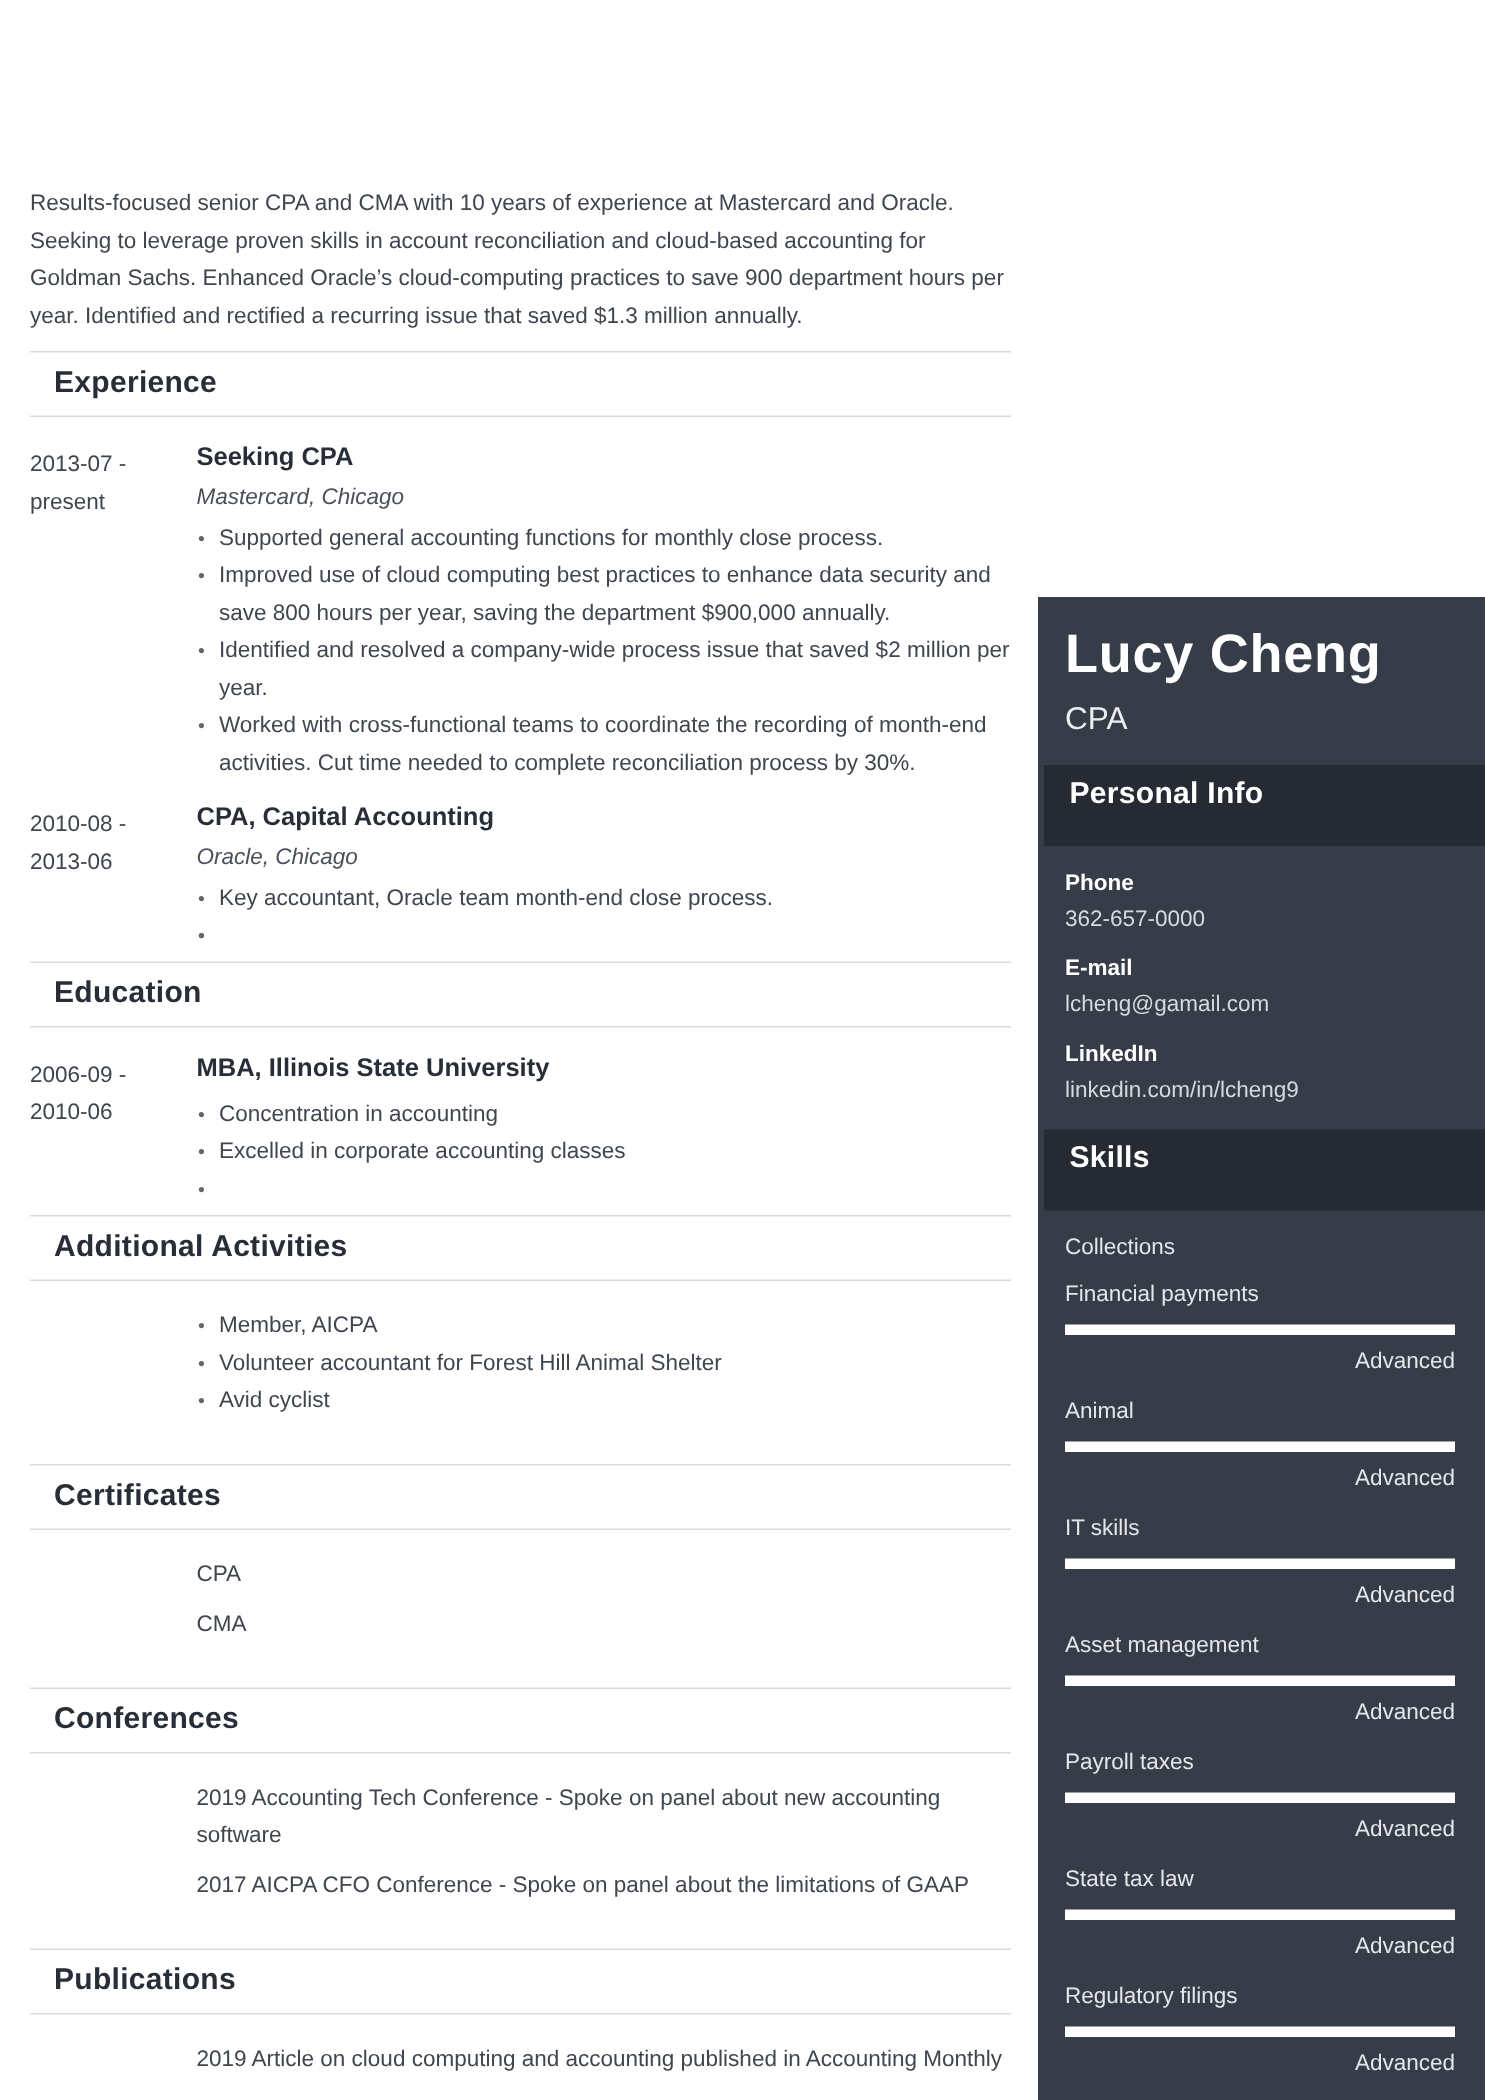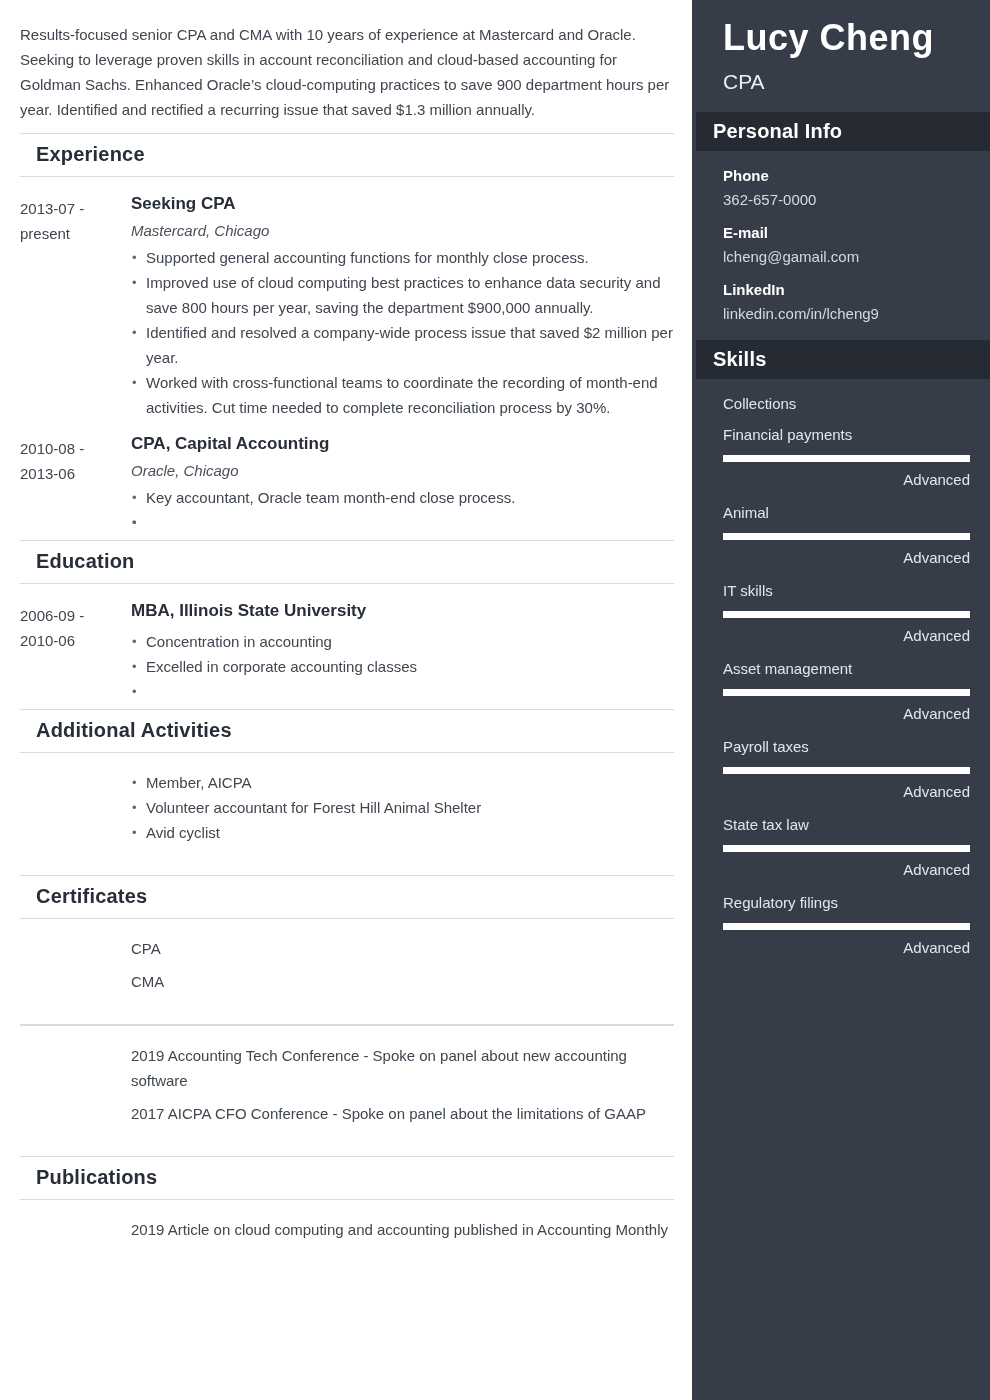--- a/index.html
+++ b/index.html
@@ -13,21 +13,21 @@
     --sidebar-text-skill:#e4e6e9;
   }
   *{box-sizing:border-box;margin:0;padding:0;}
   html,body{background:#fff;}
   body{
     width:990px;height:1400px;
     font-family:"Liberation Sans", sans-serif;
     color:var(--body-text);
     overflow:hidden;
   }
-  .page{display:flex;width:990px;height:1400px;}
+  .page{display:flex;width:990px;height:1400px;align-items:flex-end;}
 
   
   .main{width:692px;flex:none;padding:0 18px 0 20px;background:#fff;}
   .summary{margin-top:22px;font-size:15px;line-height:25px;color:var(--body-text);}
   .sections{margin-top:11px;}
   .section{margin-top:15px;}
   .section:first-child{margin-top:0;}
   .rule{border:none;border-top:1px solid var(--divider);height:0;}
   .section-title{
     font-size:20px;font-weight:bold;color:var(--heading-text);
@@ -40,26 +40,26 @@
   .entry-title{font-size:17px;font-weight:bold;color:var(--heading-text);margin:0 0 8px 0;}
   .entry-subtitle{font-size:15px;font-style:italic;color:#4a5059;margin:0 0 6px 0;}
   ul.bullet-list{list-style:none;}
   ul.bullet-list li{position:relative;padding-left:15px;font-size:15px;line-height:25px;color:var(--body-text);}
   ul.bullet-list .marker{position:absolute;left:1px;top:0;color:#5f666e;font-size:13px;}
   .line-list p{font-size:15px;line-height:25px;color:var(--body-text);margin:0 0 8px 0;}
   .line-list p:last-child{margin-bottom:0;}
 
   
   .sidebar{width:298px;flex:none;background:var(--sidebar-bg);color:#fff;}
-  .sb-pad{padding-left:31px;padding-right:20px;}
+  .sb-pad{padding-left:18px;padding-right:20px;}
   .sb-name{font-size:36px;line-height:42px;font-weight:bold;color:#fff;margin-top:17px;letter-spacing:.5px;}
   .sb-role{font-size:21px;color:#eceef0;margin-top:11px;margin-bottom:5px;}
   .band{
     background:var(--band-bg);
-    margin:18px 0 0 4px;height:39px;line-height:39px;
+    margin:18px 0 0 4px;height:54px;line-height:39px;
     font-size:20px;font-weight:bold;color:#fff;padding-left:17px;letter-spacing:.2px;
   }
   .pi-items{padding-top:16px;}
   .pi-label{font-size:15px;font-weight:bold;color:#fff;margin-bottom:7px;}
   .pi-value{font-size:15px;color:var(--sidebar-text-secondary);margin-bottom:16px;}
   .pi-item:last-child .pi-value{margin-bottom:0;}
   .skill-items{padding-top:16px;}
   .skill{margin-bottom:16px;}
   .skill-name{font-size:15px;color:var(--sidebar-text-skill);}
   .skill-bar{height:7px;background:var(--bar-fill);margin-top:12px;}
@@ -174,20 +174,21 @@
       <div class="line-list">
                   <p>CPA</p>
                   <p>CMA</p>
                 </div>
     </div>
   </div>
           </div>
   </section>
         <section class="section">
     <hr class="rule">
+    <h2 class="section-title">Conferences</h2>
     <hr class="rule">
     <div class="section-entries">
             <div class="entry">
     <div class="entry-dates">
       <div></div>
       <div></div>
     </div>
     <div class="entry-body">
 
       <div class="line-list">

